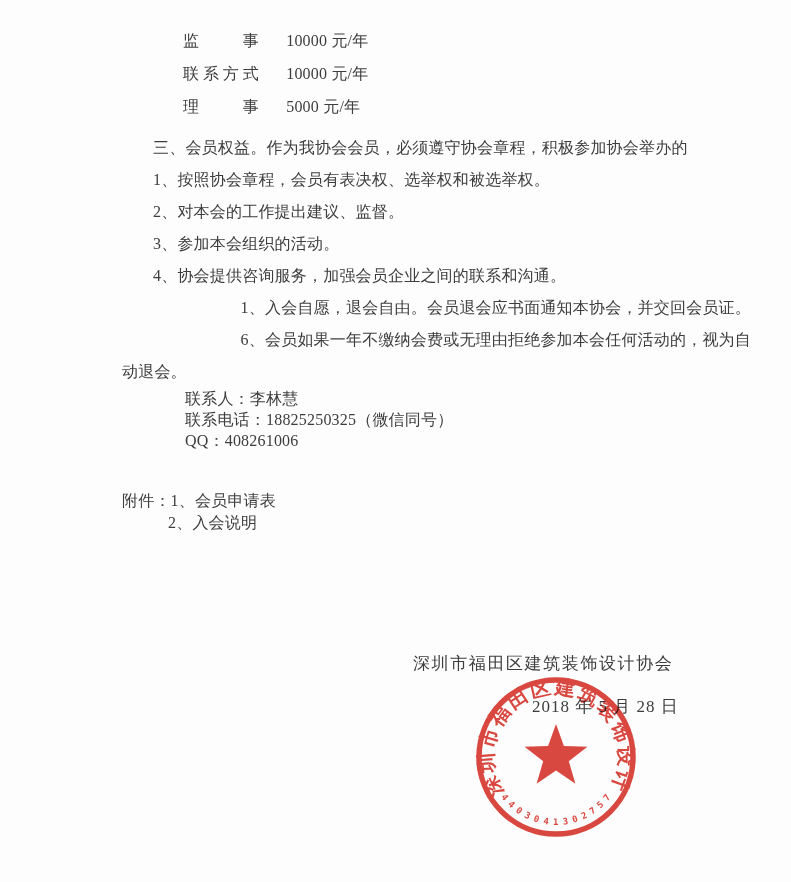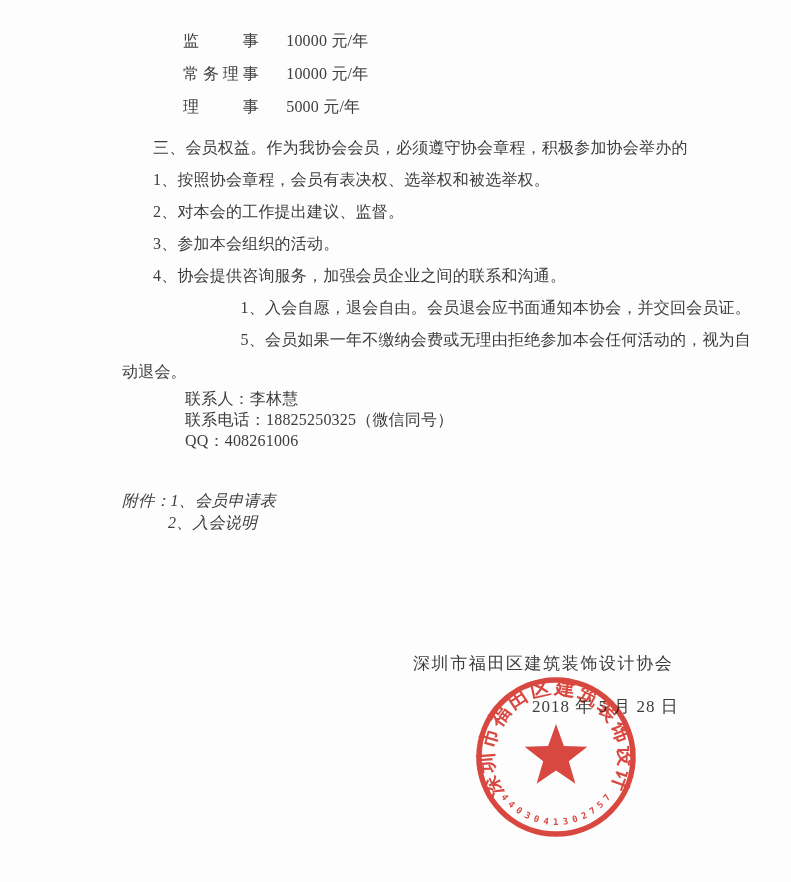--- a/index.html
+++ b/index.html
@@ -24,21 +24,21 @@
     text-align: justify;
     text-align-last: justify;
   }
   .fee-amount { margin-left: 23px; }
   .main-block { margin-top: 9px; }
   .indent-2 { padding-left: 31px; }   
   .indent-3 { padding-left: 46px; text-align: right; }   
   .indent-4 { padding-left: 63px; }   
   .contact-block .tight { line-height: 21px; }
   .attach-block { margin-top: 39px; }
-  .attach-block .tight { line-height: 22px; font-style: italic; }
+  .attach-block .tight { line-height: 22px; }
   .attach-cont { padding-left: 46px; }
   .signature-block { margin-top: 118px; }
   .sig-org {
     margin-left: 291px;
     line-height: 24px;
     font-size: 17px;
     letter-spacing: 1.6px;
     white-space: nowrap;
   }
   .sig-date {
@@ -66,40 +66,40 @@
 
 <div class="page">
   <div class="content">
 
     <div>
       <div class="fee-row">
         <span class="fee-role">监事</span>
         <span class="fee-amount">10000 元/年</span>
       </div>
       <div class="fee-row">
-        <span class="fee-role">常务理事</span>
+        <span class="fee-role">联系方式</span>
         <span class="fee-amount">10000 元/年</span>
       </div>
       <div class="fee-row">
         <span class="fee-role">理事</span>
         <span class="fee-amount">5000 元/年</span>
       </div>
     </div>
 
     <div class="main-block">
       <div class="line indent-2">三、会员权益。作为我协会会员，必须遵守协会章程，积极参加协会举办的</div>
       <div class="line indent-2">1、按照协会章程，会员有表决权、选举权和被选举权。</div>
       <div class="line indent-2">2、对本会的工作提出建议、监督。</div>
       <div class="line indent-2">3、参加本会组织的活动。</div>
       <div class="line indent-2">4、协会提供咨询服务，加强会员企业之间的联系和沟通。</div>
     </div>
 
     <div>
       <div class="line indent-3">1、入会自愿，退会自由。会员退会应书面通知本协会，并交回会员证。</div>
-      <div class="line indent-3">5、会员如果一年不缴纳会费或无理由拒绝参加本会任何活动的，视为自</div>
+      <div class="line indent-3">6、会员如果一年不缴纳会费或无理由拒绝参加本会任何活动的，视为自</div>
       <div class="line">动退会。</div>
     </div>
 
     <div class="contact-block">
       <div class="line tight indent-4">联系人：李林慧</div>
       <div class="line tight indent-4">联系电话：18825250325（微信同号）</div>
       <div class="line tight indent-4">QQ：408261006</div>
     </div>
 
     <div class="attach-block">

